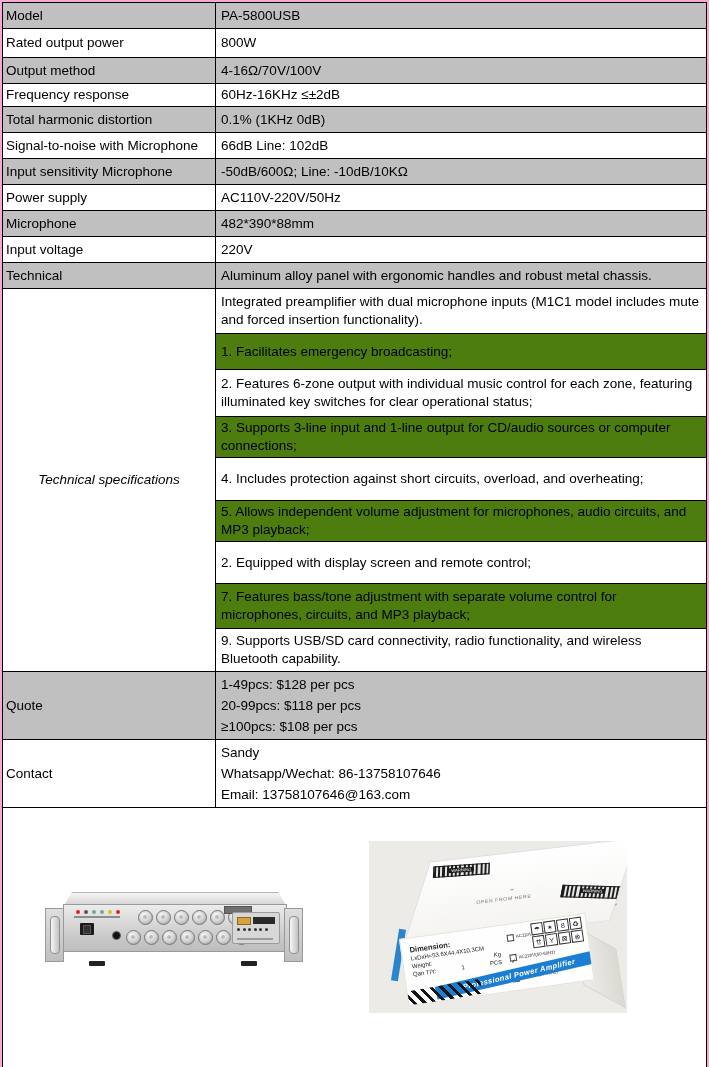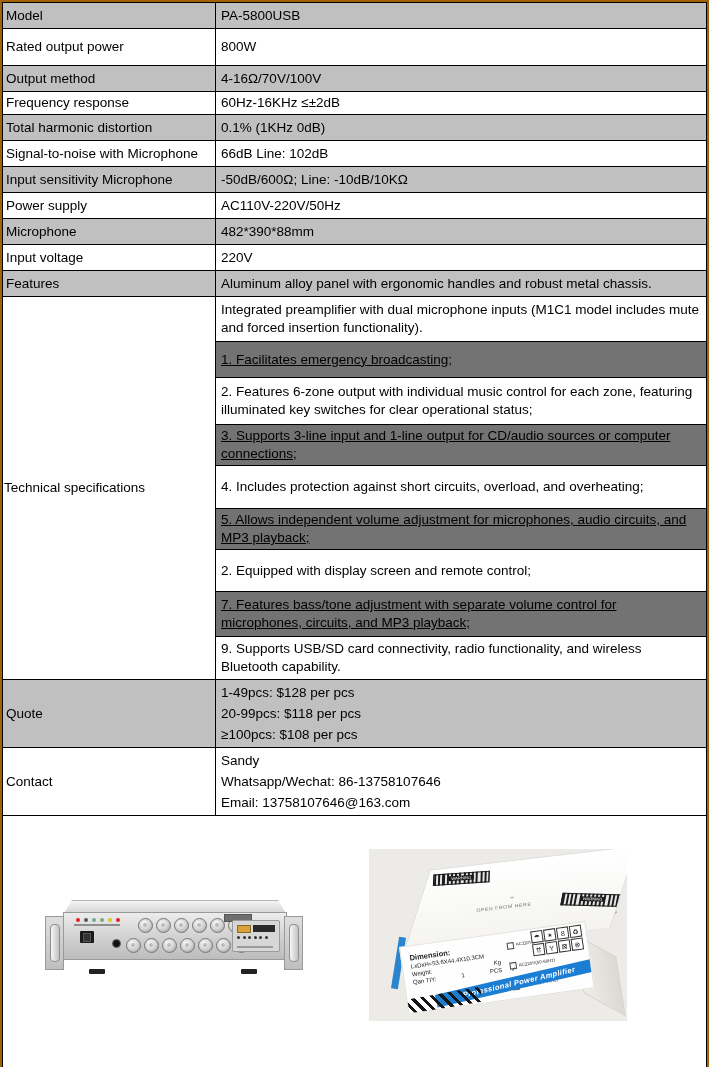--- a/index.html
+++ b/index.html
@@ -1,26 +1,26 @@
 <!DOCTYPE html>
 <html><head>
 <meta charset="utf-8">
 <style>
   html,body{margin:0;padding:0;background:#fff;}
   body{width:709px;height:1067px;font-family:"Liberation Sans","DejaVu Sans",sans-serif;color:#000;}
-  .sheet{width:705px;height:1063px;border:2px solid #a16207;}
+  .sheet{width:705px;height:1063px;border:2px solid #f9a8d4;}
   table.spec{border-collapse:collapse;table-layout:fixed;width:705px;}
   col.c1{width:213px;}
   td{border:1px solid #000;font-size:13.5px;line-height:18px;overflow:hidden;}
   td.lbl{padding:2px 3px;white-space:nowrap;}
   td.val{padding:2px 5px;}
   tr.g td{background:#c0c0c0;}
   td.w{background:#fff;}
-  td.gc{background:#737373;text-decoration:underline;}
-  td.tech-lbl{background:#fff;text-align:left;vertical-align:middle;white-space:nowrap;}
+  td.gc{background:#4d7c0f;}
+  td.tech-lbl{background:#fff;text-align:center;vertical-align:middle;white-space:nowrap;font-style:italic;}
   .mline div{line-height:21px;}
   td.photo-cell{padding:0;position:relative;background:#fff;height:266px;}
 
   
   .amp{position:absolute;left:42px;top:84px;width:258px;height:76px;}
   .amp-top{position:absolute;left:18px;top:0;width:222px;height:13px;
     background:linear-gradient(180deg,#f4f4f4,#d2d2d2);
     clip-path:polygon(4% 0,96% 0,100% 100%,0 100%);border:1px solid #b5b5b5;}
   .amp-body{position:absolute;left:18px;top:12px;width:222px;height:46px;
     background:linear-gradient(180deg,#ececec,#c9c9c9 70%,#bdbdbd);border:1px solid #9a9a9a;}
@@ -89,21 +89,21 @@
 <table class="spec">
 <colgroup>
         <col class="c1">
         <col>
       </colgroup>
 <tbody>
   <tr class="g" style="height:26px">
     <td class="lbl">Model</td>
     <td class="val">PA-5800USB</td>
   </tr>
-  <tr style="height:37px">
+  <tr style="height:29px">
     <td class="lbl">Rated output power</td>
     <td class="val">800W</td>
   </tr>
   <tr class="g" style="height:26px">
     <td class="lbl">Output method</td>
     <td class="val">4-16Ω/70V/100V</td>
   </tr>
   <tr style="height:18px">
     <td class="lbl">Frequency response</td>
     <td class="val">60Hz-16KHz ≤±2dB</td>
@@ -126,21 +126,21 @@
   </tr>
   <tr class="g" style="height:26px">
     <td class="lbl">Microphone</td>
     <td class="val">482*390*88mm</td>
   </tr>
   <tr style="height:26px">
     <td class="lbl">Input voltage</td>
     <td class="val">220V</td>
   </tr>
   <tr class="g" style="height:26px">
-    <td class="lbl">Features</td>
+    <td class="lbl">Technical</td>
     <td class="val">Aluminum alloy panel with ergonomic handles and robust metal chassis.</td>
   </tr>
 
   <tr style="height:45px">
     <td class="tech-lbl" rowspan="9">Technical specifications</td>
     <td class="val w">Integrated preamplifier with dual microphone inputs (M1C1 model includes mute and forced insertion functionality).</td>
   </tr>
   <tr style="height:36px">
     <td class="val gc">1. Facilitates emergency broadcasting;</td>
   </tr>

